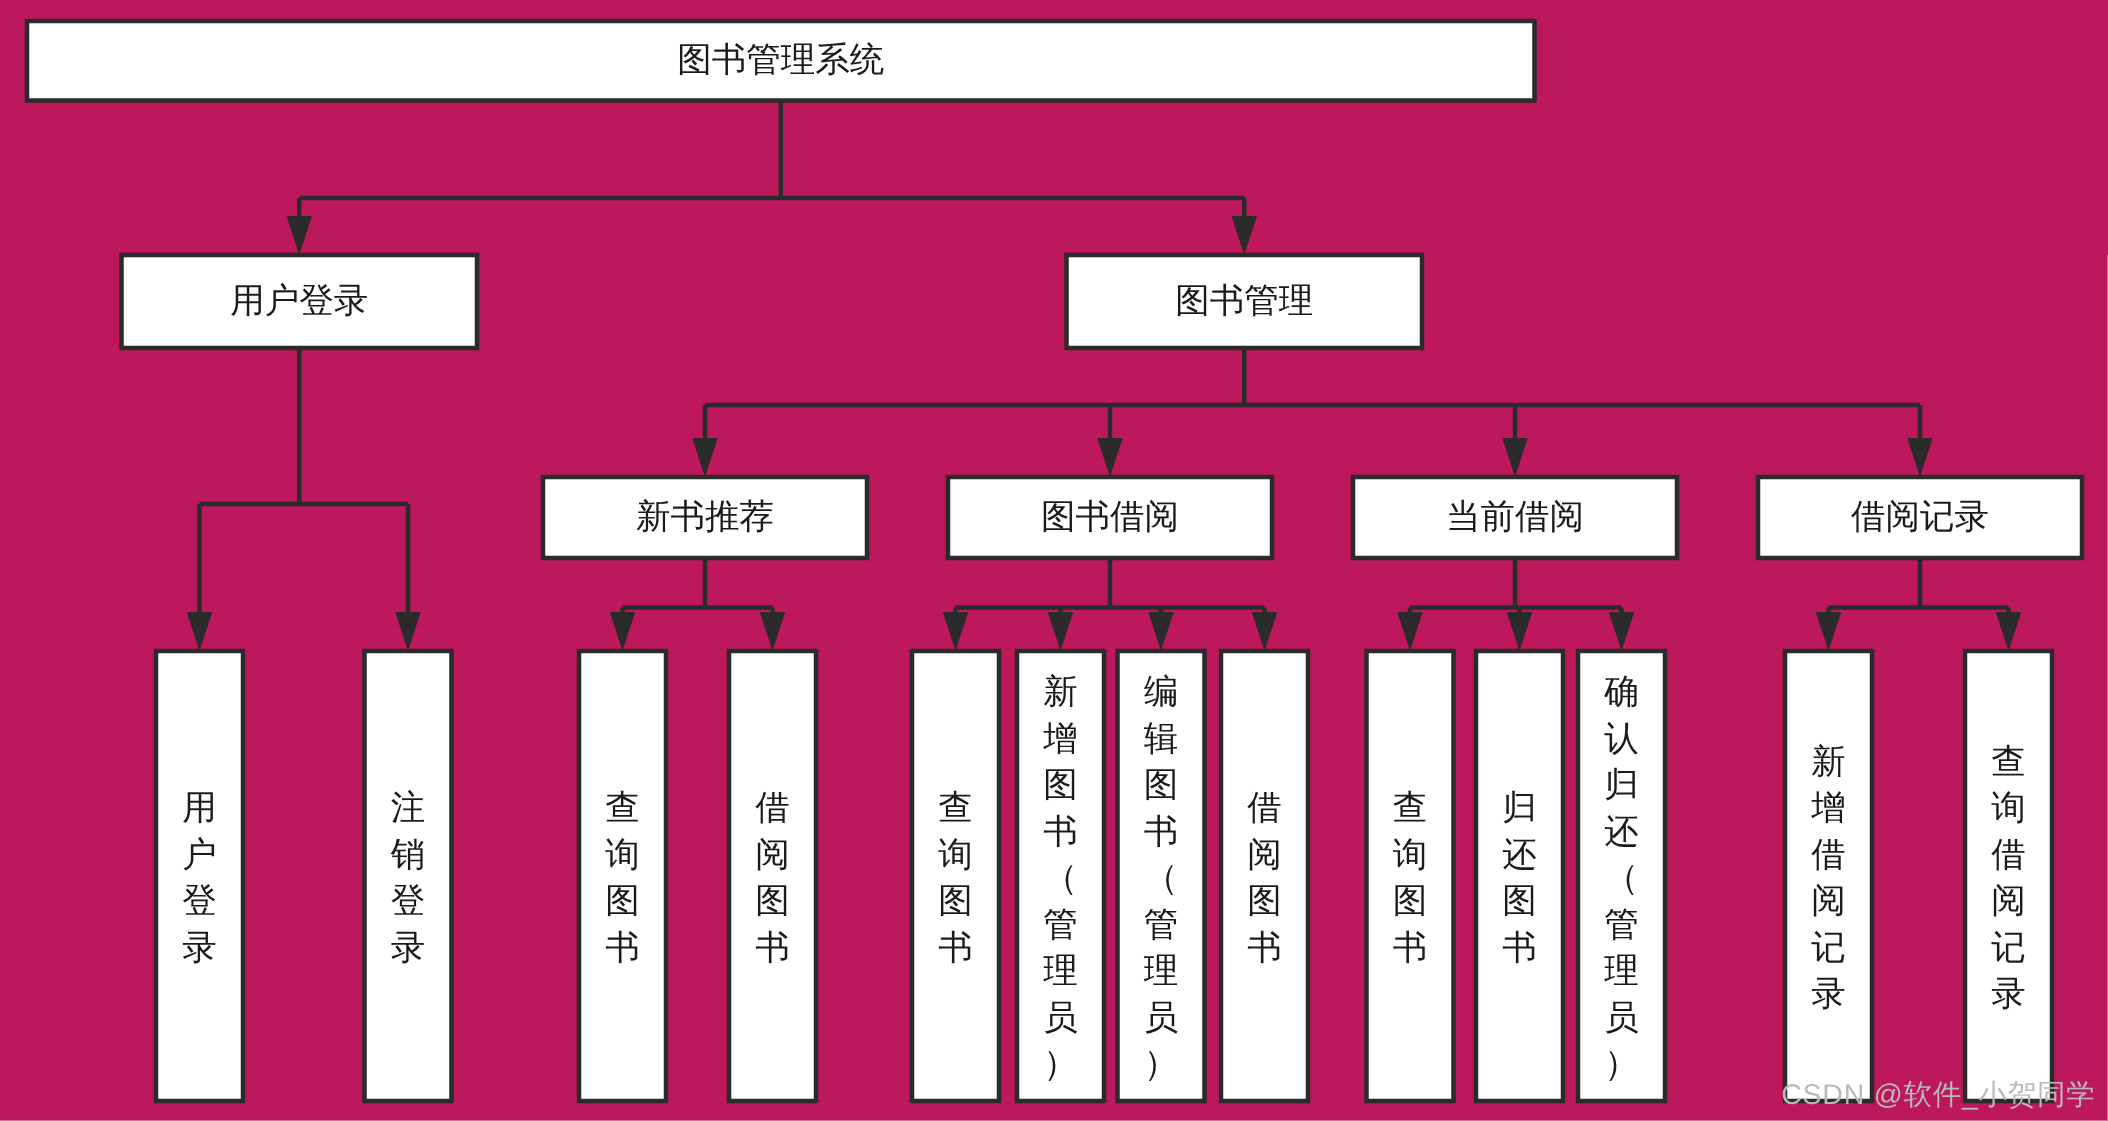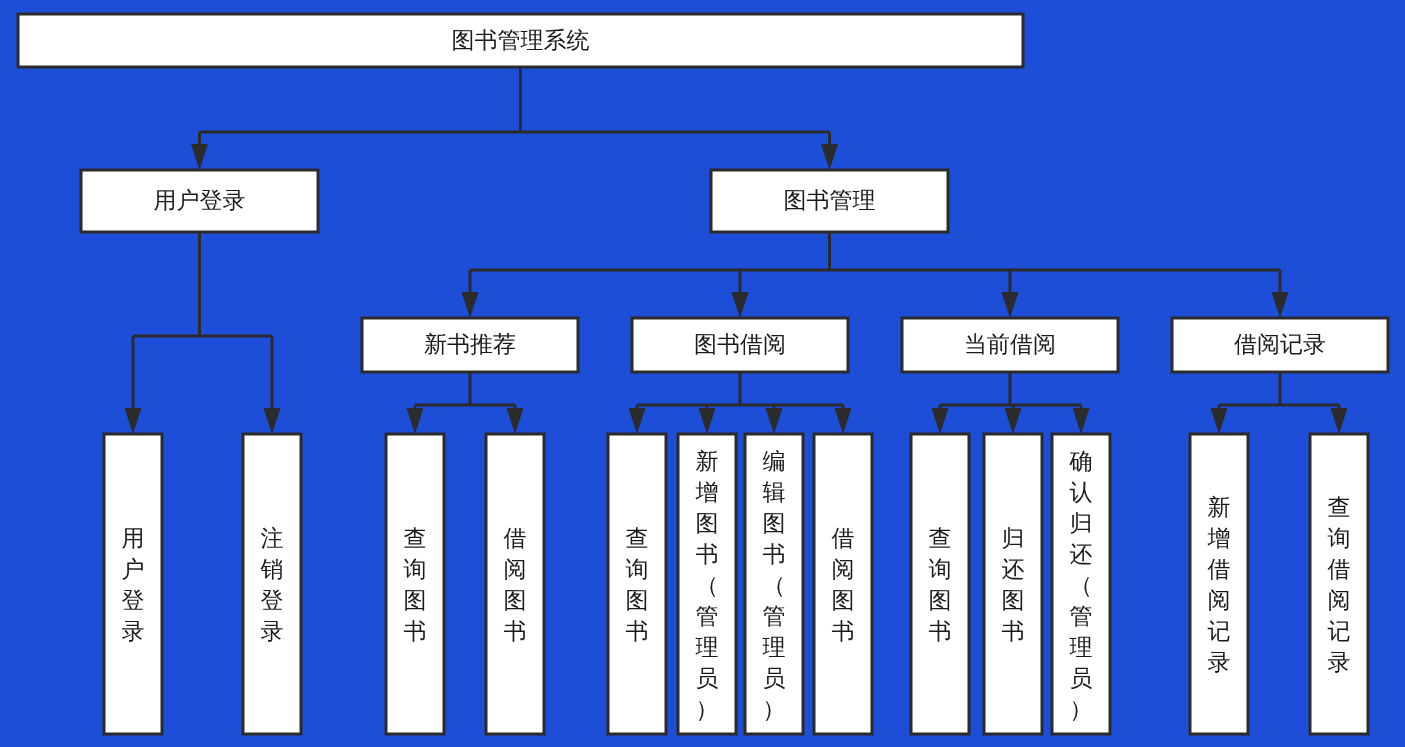--- a/index.html
+++ b/index.html
@@ -11,21 +11,21 @@
   body {
     width: 1405px;
     height: 747px;
     font-family: "Liberation Sans", "DejaVu Sans", sans-serif;
     overflow: hidden;
   }
   #diagram-root {
     position: relative;
     width: 1405px;
     height: 747px;
-    background: #1d4ed8;
+    background: #be185d;
   }
   svg#chart-svg {
     position: absolute;
     left: 0;
     top: 0;
     width: 1405px;
     height: 747px;
     display: block;
   }
   .node-rect {
@@ -205,14 +205,15 @@
           <rect x="1190" y="434" width="58" height="300" class="node-rect"></rect>
           <text x="1219" y="515.18" class="node-label-v"><tspan x="1219" dy="0">新</tspan><tspan x="1219" dy="31">增</tspan><tspan x="1219" dy="31">借</tspan><tspan x="1219" dy="31">阅</tspan><tspan x="1219" dy="31">记</tspan><tspan x="1219" dy="31">录</tspan></text>
         </g>
         <g>
           <rect x="1310" y="434" width="58" height="300" class="node-rect"></rect>
           <text x="1339" y="515.18" class="node-label-v"><tspan x="1339" dy="0">查</tspan><tspan x="1339" dy="31">询</tspan><tspan x="1339" dy="31">借</tspan><tspan x="1339" dy="31">阅</tspan><tspan x="1339" dy="31">记</tspan><tspan x="1339" dy="31">录</tspan></text>
         </g>
       </g>
   </svg>
 
+  <div class="watermark">CSDN @软件_小贺同学</div>
 
 </div>
 
 </body></html>

